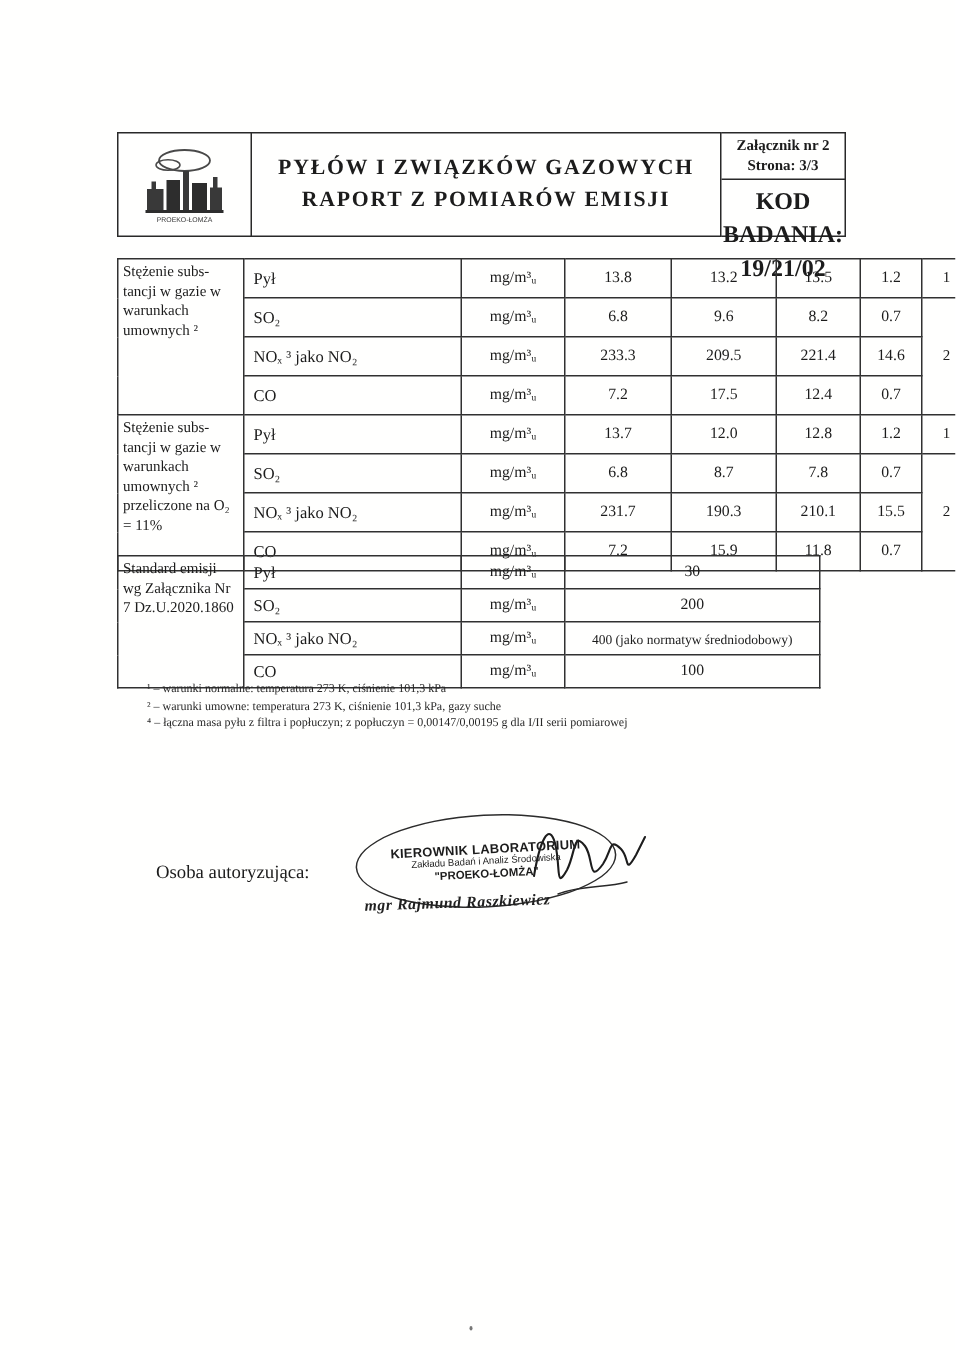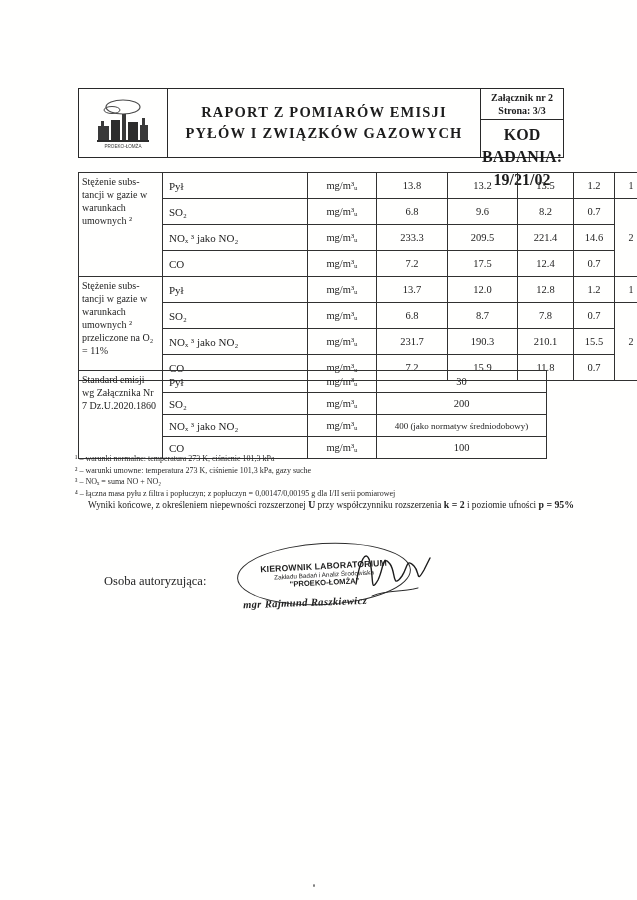--- a/index.html
+++ b/index.html
@@ -43,21 +43,21 @@
     width:77px;
   }
   td.sub { font-size:11px; padding:1px 6px; width:132px; }
   td.unit { font-size:10.5px; text-align:center; width:66px; }
   td.val { font-size:10.5px; text-align:center; }
   td.mark { font-size:10px; text-align:center; width:30px; }
   .w-v1 { width:68px; } .w-v2 { width:67px; } .w-v3 { width:53px; } .w-u { width:38px; }
   .w-std { width:167px; }
 
   
-  .footnotes { position:absolute; left:75px; top:453px; font-size:8px; line-height:11.5px; color:#2a2a2a; }
+  .footnotes { position:absolute; left:98px; top:453px; font-size:8px; line-height:11.5px; color:#2a2a2a; }
   .conclusion { position:absolute; left:88px; top:499px; font-size:9.3px; color:#222; }
   .conclusion b { font-size:9.8px; }
 
   
   .auth-label { position:absolute; left:104px; top:574px; font-size:12.5px; }
   .stamp {
     position:absolute; left:237px; top:543px; width:172px; height:60px;
     border:1.6px solid #2e2e2e; border-radius:50%; transform:rotate(-3deg);
     display:flex; flex-direction:column; align-items:center; justify-content:center;
     background:transparent;
@@ -89,22 +89,22 @@
         <rect x="19" y="24" width="9" height="20" fill="#2f2f2f"></rect>
         <rect x="30" y="18" width="4" height="26" fill="#3a3a3a"></rect>
         <rect x="36" y="26" width="10" height="18" fill="#2f2f2f"></rect>
         <rect x="48" y="29" width="8" height="15" fill="#3a3a3a"></rect>
         <rect x="50" y="22" width="3" height="8" fill="#3a3a3a"></rect>
         <rect x="5" y="44" width="52" height="2" fill="#2f2f2f"></rect>
         <text x="31" y="52" font-size="4.6" text-anchor="middle" fill="#3a3a3a" class="logo-caption">PROEKO-ŁOMŻA</text>
       </svg>
     </div>
     <div class="hdr-cell title-cell">
+      <div class="title-line">PYŁÓW I ZWIĄZKÓW GAZOWYCH</div>
       <div class="title-line">RAPORT Z POMIARÓW EMISJI</div>
-      <div class="title-line">PYŁÓW I ZWIĄZKÓW GAZOWYCH</div>
     </div>
     <div class="hdr-right">
       <div class="attach-cell">
         <div>Załącznik nr 2</div>
         <div>Strona: 3/3</div>
       </div>
       <div class="code-cell">
         <div>KOD BADANIA:</div>
         <div>19/21/02</div>
       </div>
@@ -210,27 +210,23 @@
         <td class="sub">CO</td>
         <td class="unit">mg/m³ᵤ</td>
         <td class="val w-std">100</td>
       </tr>
     </tbody>
   </table>
 
   <div class="footnotes">
     <div>¹ – warunki normalne:  temperatura  273 K, ciśnienie 101,3 kPa</div>
     <div>² – warunki umowne:  temperatura  273 K, ciśnienie 101,3 kPa, gazy suche</div>
-    <div>³ – NOₓ = suma NO + NO₂</div>
     <div>⁴ – łączna masa pyłu z filtra i popłuczyn;  z popłuczyn = 0,00147/0,00195 g dla I/II serii pomiarowej</div>
   </div>
 
-  <div class="conclusion">
-    <span>Wyniki końcowe, z określeniem niepewności rozszerzonej </span><b>U</b><span> przy współczynniku rozszerzenia </span><b>k = 2</b><span> i poziomie ufności </span><b>p = 95%</b>
-  </div>
 
   <div class="auth-label">Osoba autoryzująca:</div>
 
   <div class="stamp">
     <div class="stamp-l1">KIEROWNIK LABORATORIUM</div>
     <div class="stamp-l2">Zakładu Badań i Analiz Środowiska</div>
     <div class="stamp-l3">"PROEKO-ŁOMŻA"</div>
   </div>
 
   <svg class="sig-squiggle" width="80" height="62" viewBox="0 0 80 62">

